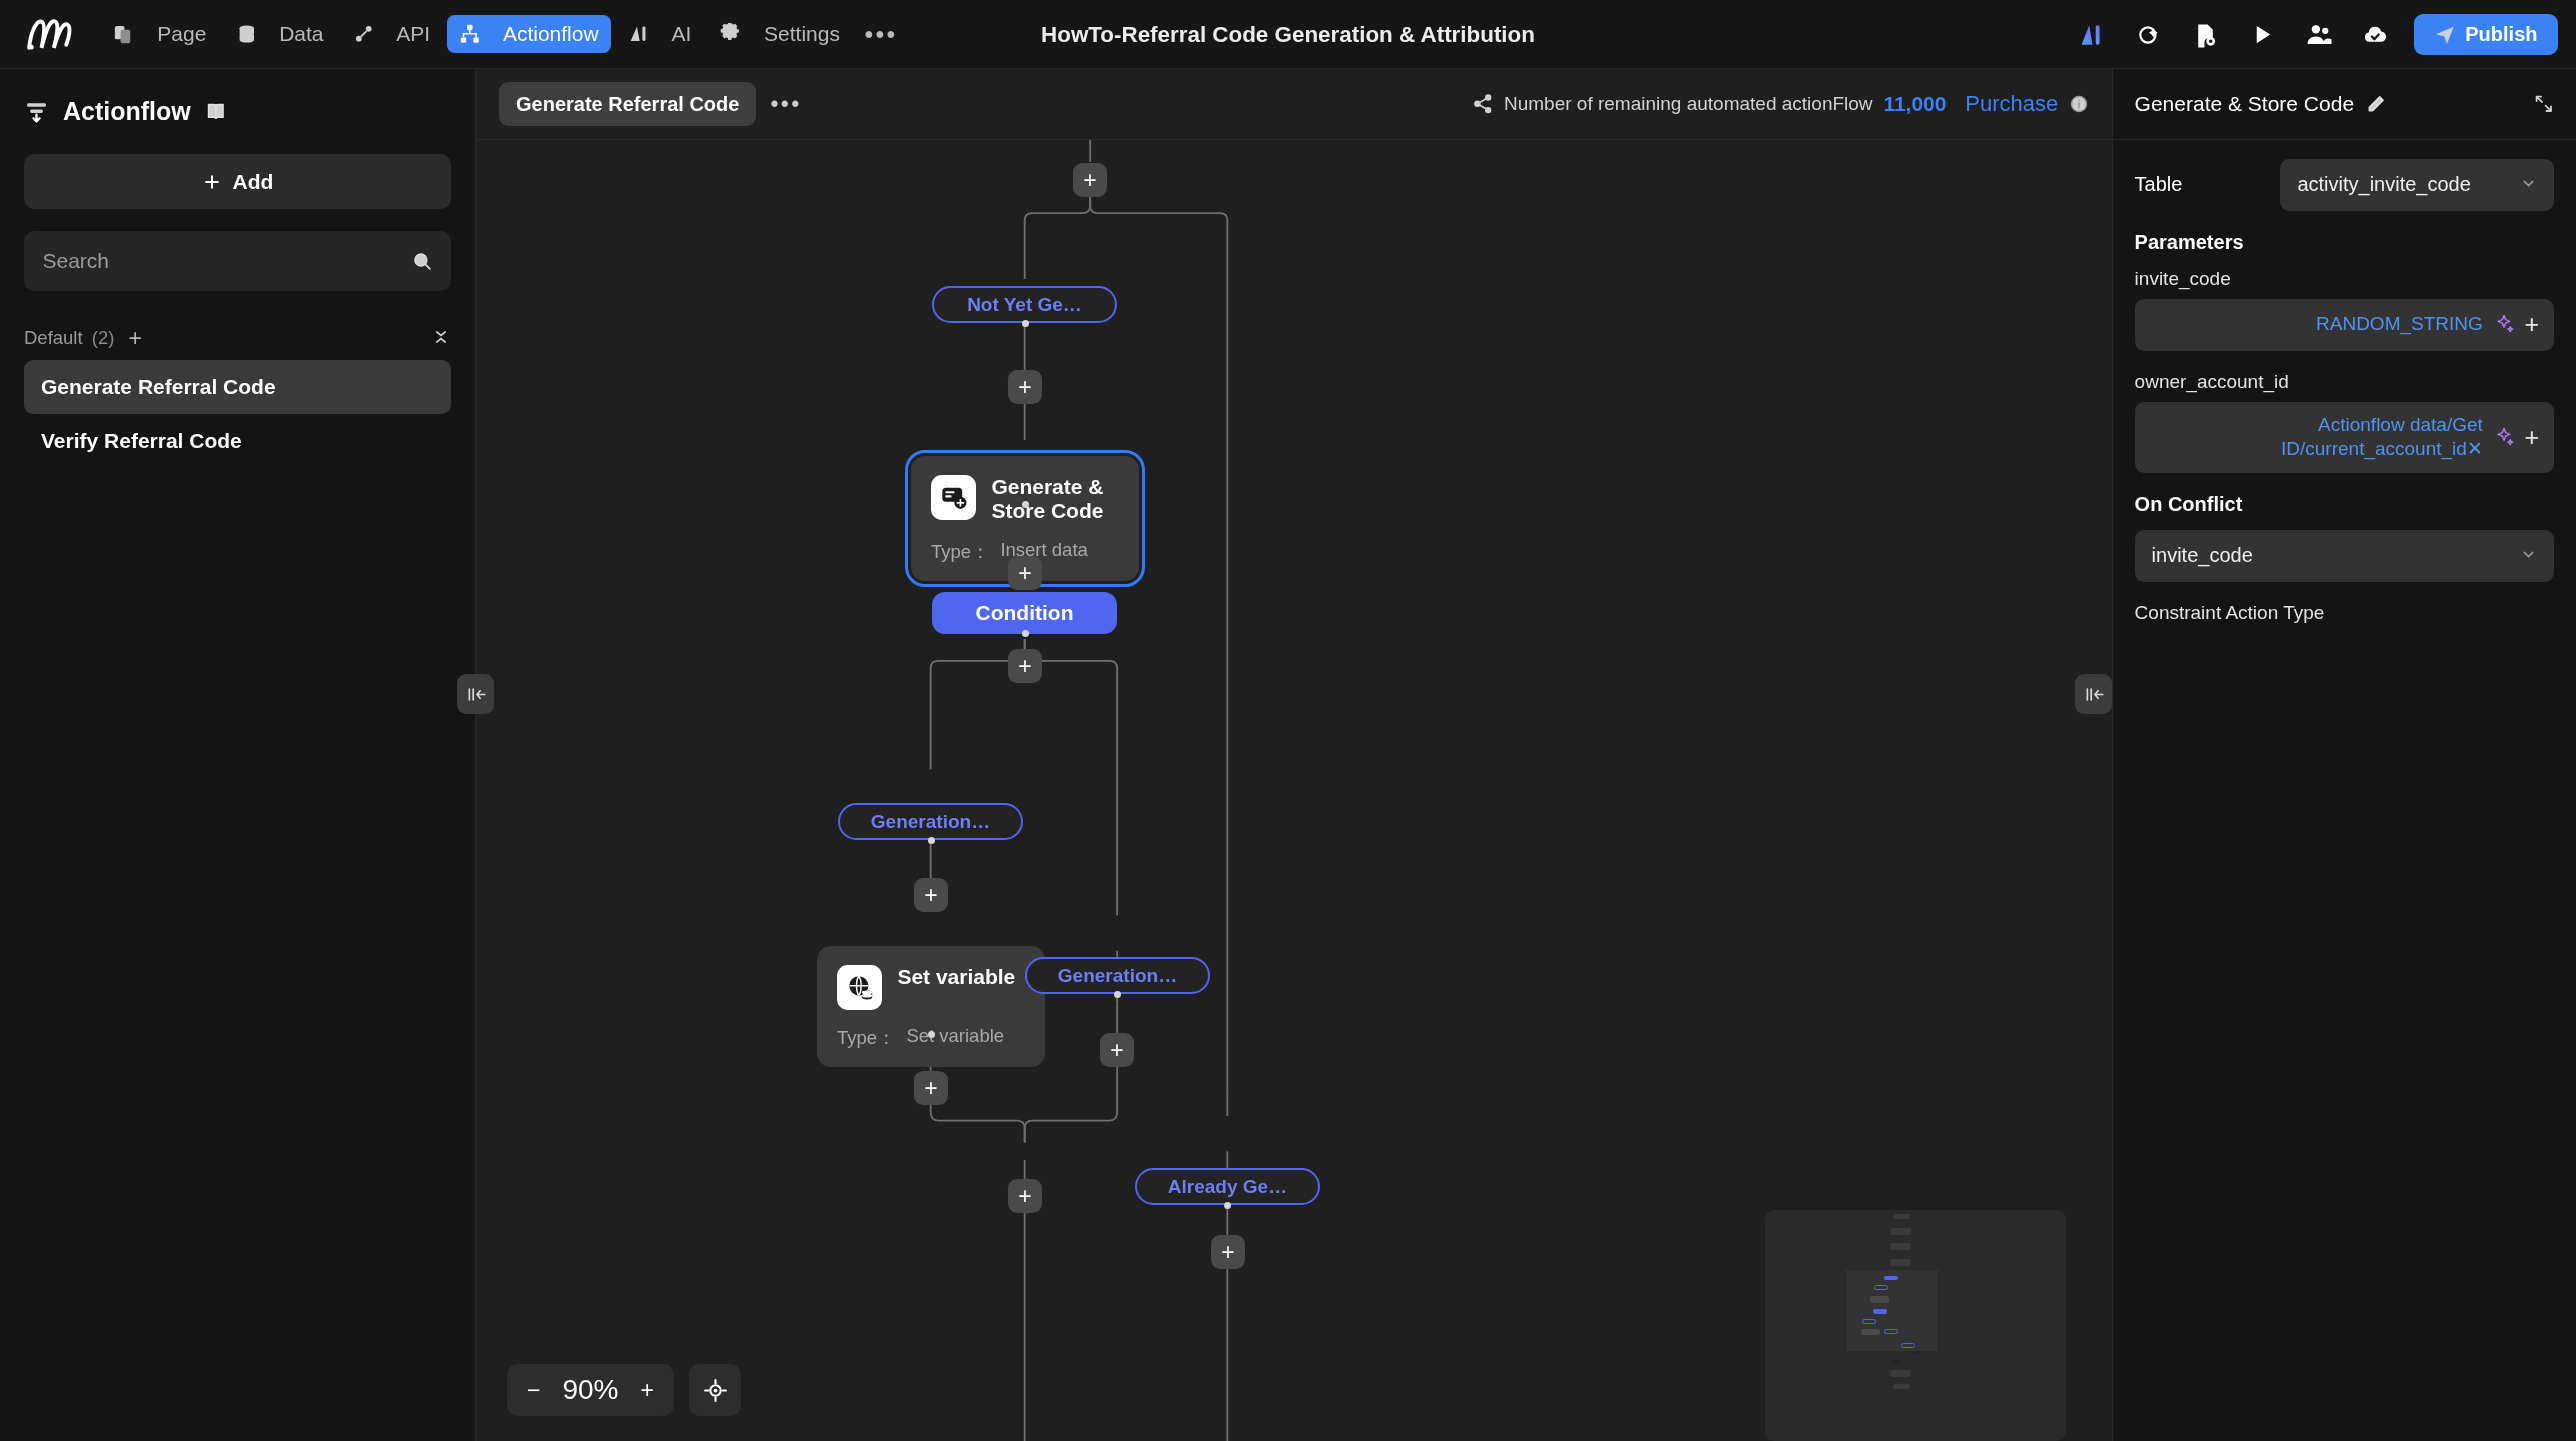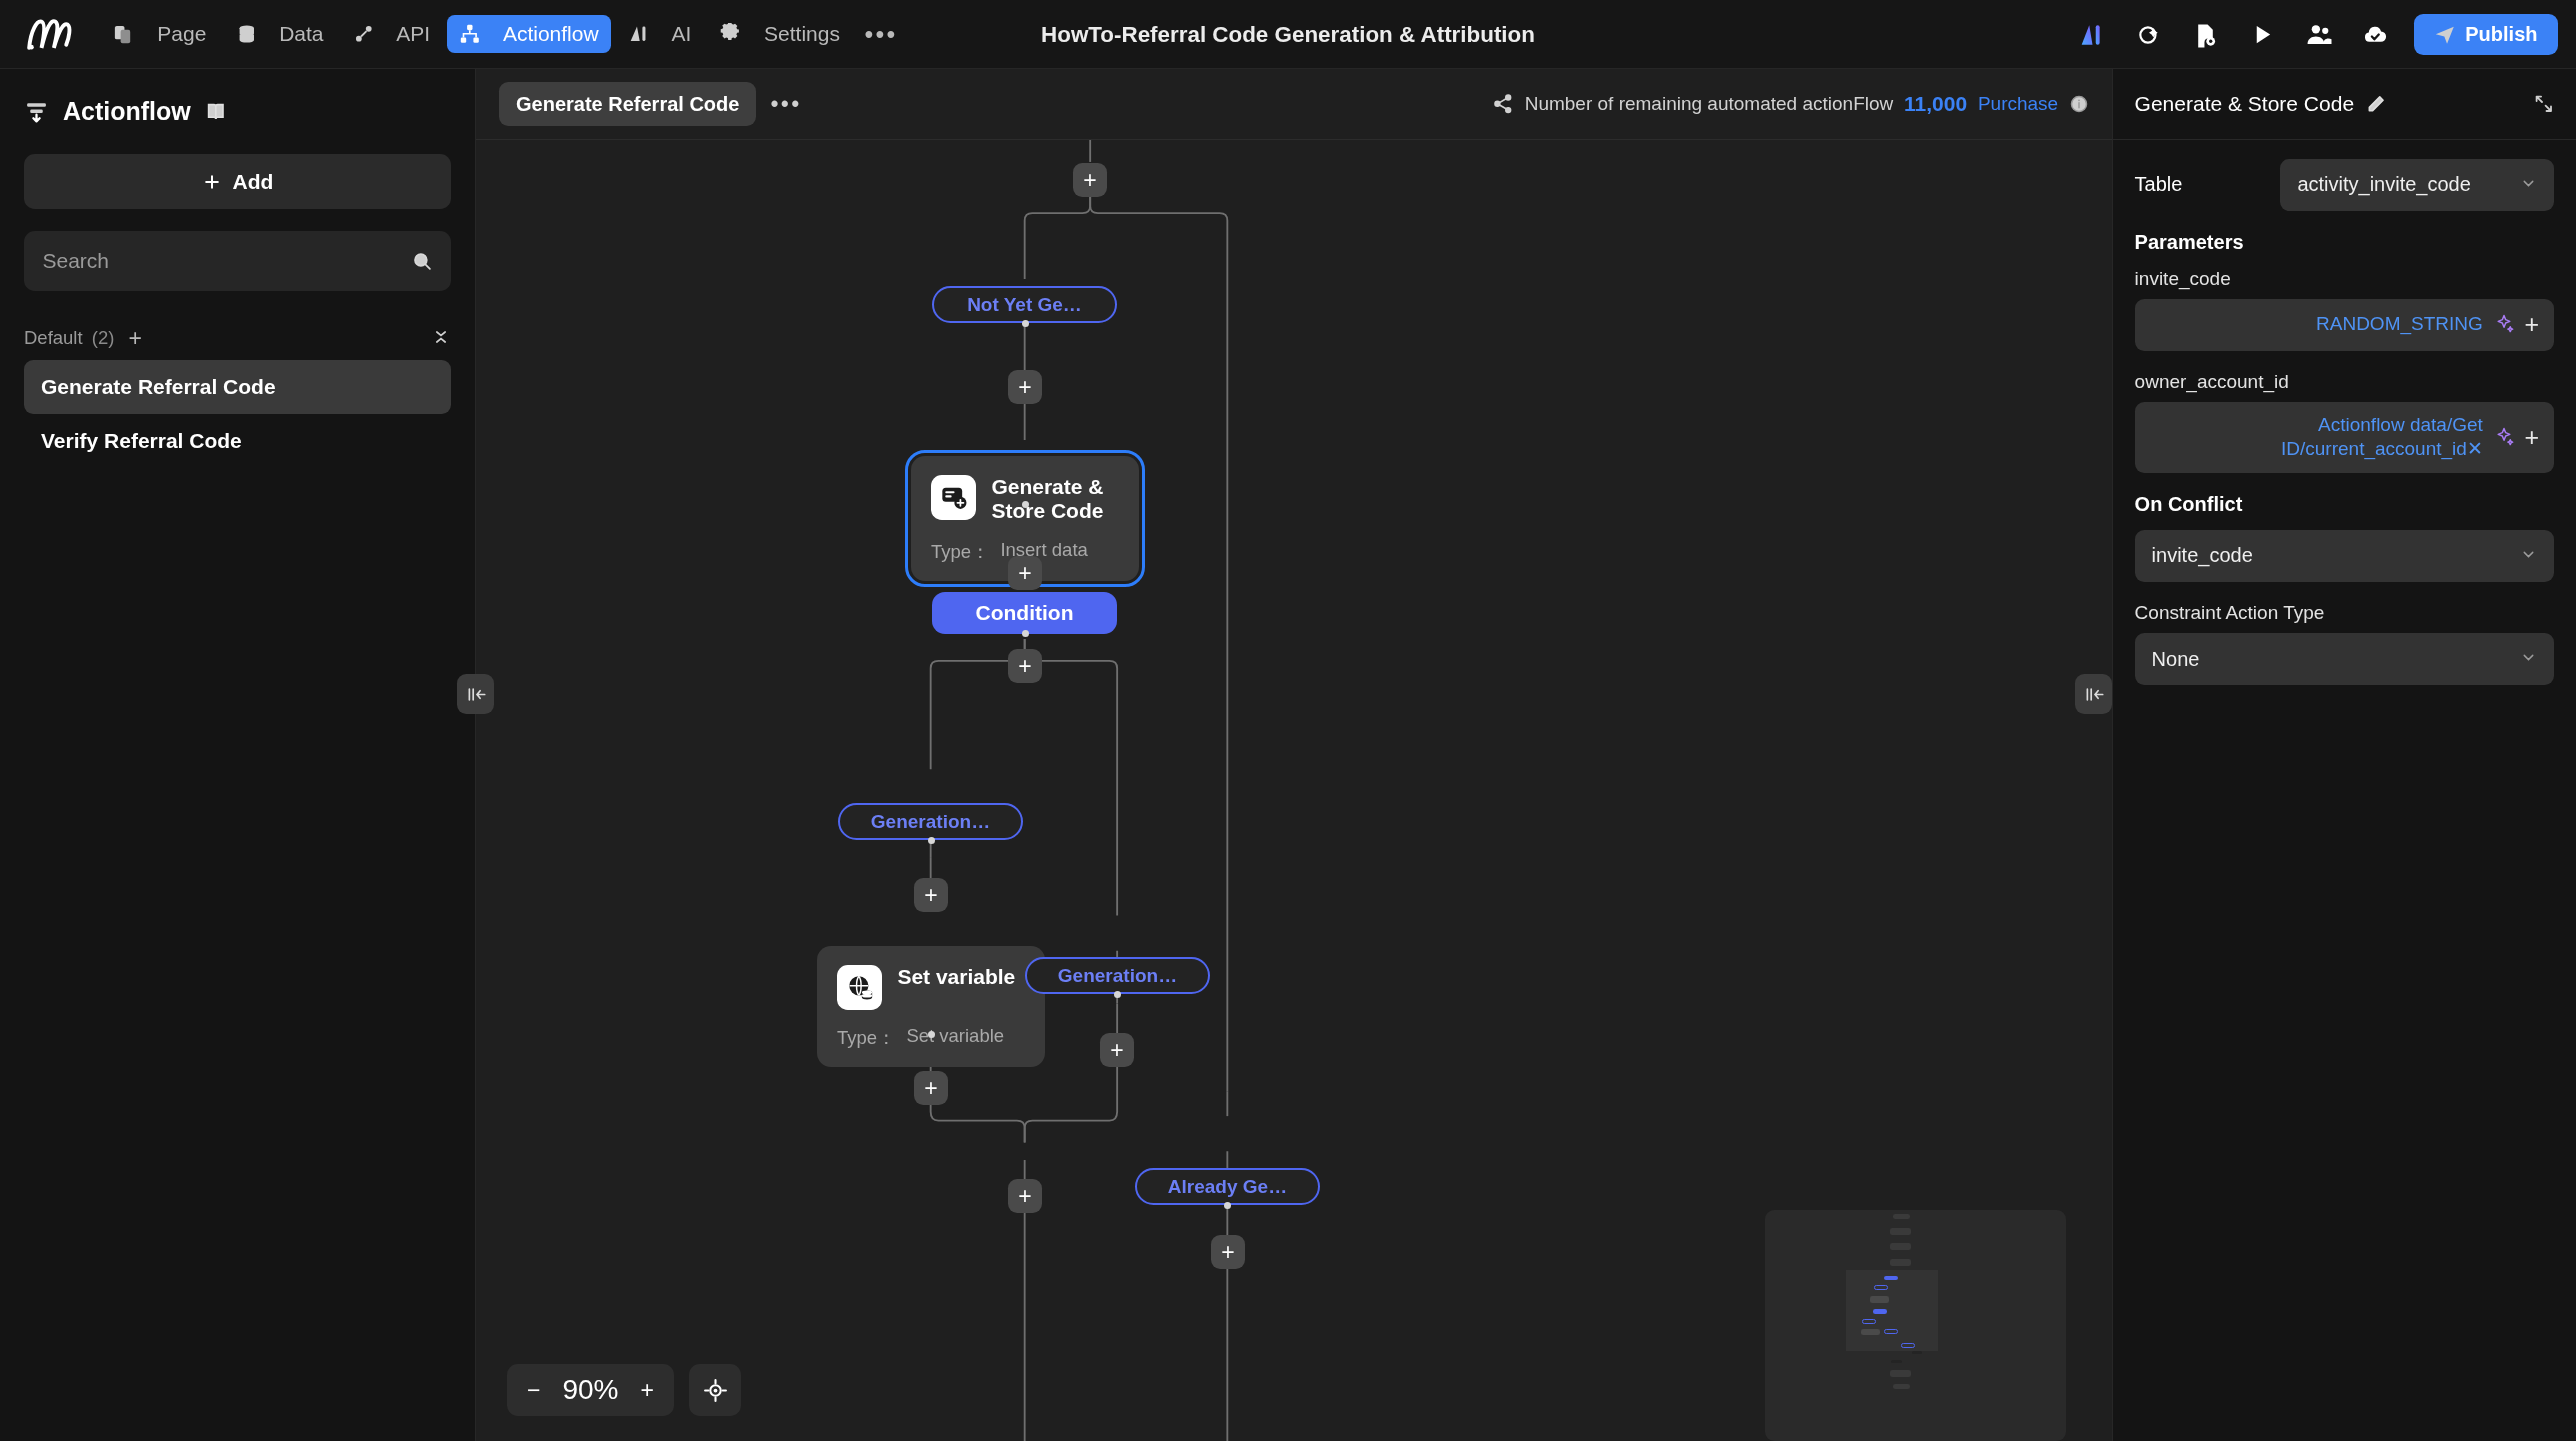--- a/index.html
+++ b/index.html
@@ -93,21 +93,21 @@
     background: #1f1f1f;
   }
   .tabchip {
     background: #3e3e3e; border-radius: 9.2px; padding: 10.8px 17px;
     color: #fff; font-size: 20px; font-weight: 600; cursor: pointer;
   }
   .dots-tab { color: #cfcfcf; font-size: 23px; letter-spacing: 2.3px; margin-left: 14px; cursor: pointer; }
   .quota { margin-left: auto; display: flex; align-items: center; gap: 10.8px; }
   .quota .qtext { color: #d2d2d2; font-size: 19px; }
   .quota .qnum { color: #3b82f6; font-size: 21px; font-weight: 700; }
-  .quota .qbuy { color: #3b82f6; font-size: 19px; cursor: pointer; }
+  .quota .qbuy { color: #3b82f6; font-size: 22px; cursor: pointer; margin-left: 8px; }
 
   .flow { position: absolute; left: 0; top: 71px; right: 0; bottom: 0; }
   .edges { position: absolute; left: 0; top: 0; width: 100%; height: 100%; }
 
   .node { position: absolute; }
   .pill {
     border: 2.3px solid #4f66f0; border-radius: 770px;
     background: #232323; color: #6c7ff5;
     display: flex; align-items: center; justify-content: center;
     font-size: 19px; font-weight: 700; cursor: pointer; white-space: nowrap;
@@ -635,25 +635,17 @@
       <div class="select" style="width:100%; margin-bottom:20px;">
         <span class="val">invite_code</span>
         <span class="cv">
           <svg width="17" height="17" viewBox="0 0 24 24" fill="none" stroke="#9b9b9b" stroke-width="2" stroke-linecap="round">
               <path d="M6 9l6 6 6-6"></path>
             </svg>
         </span>
       </div>
 
       <div class="field-lbl">Constraint Action Type</div>
-      <div class="select" style="width:100%;">
-        <span class="val">None</span>
-        <span class="cv">
-          <svg width="17" height="17" viewBox="0 0 24 24" fill="none" stroke="#9b9b9b" stroke-width="2" stroke-linecap="round">
-              <path d="M6 9l6 6 6-6"></path>
-            </svg>
-        </span>
-      </div>
     </div>
   </div>
 
 </div>
 
 
 </body></html>

